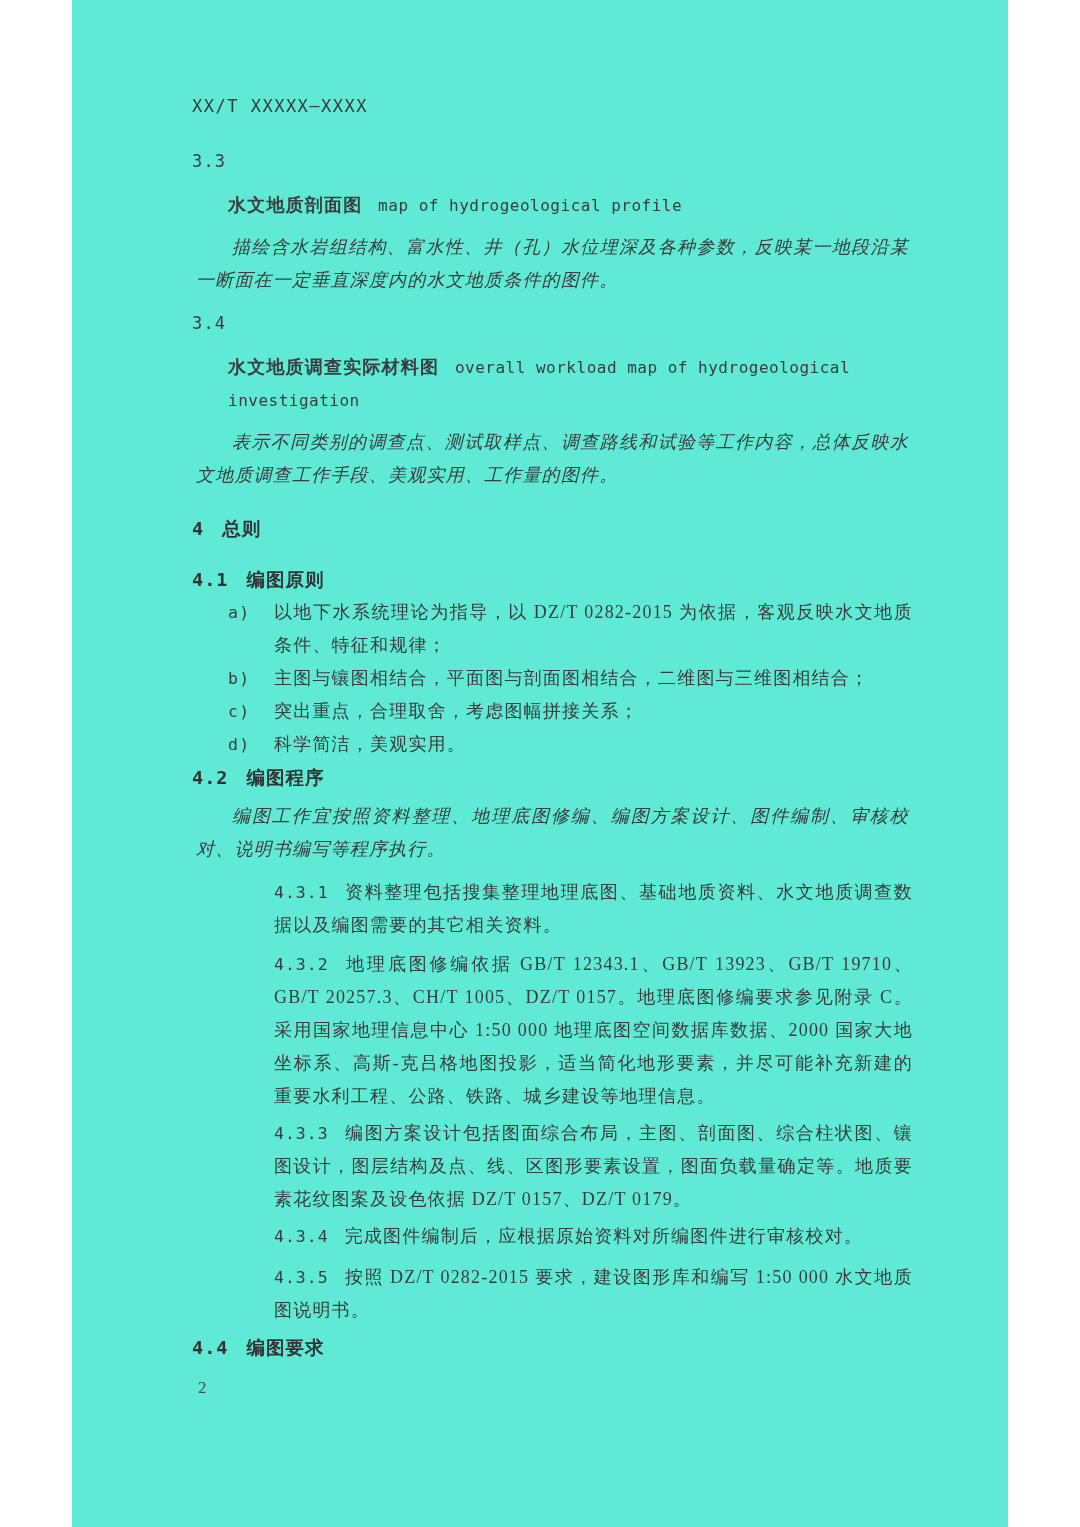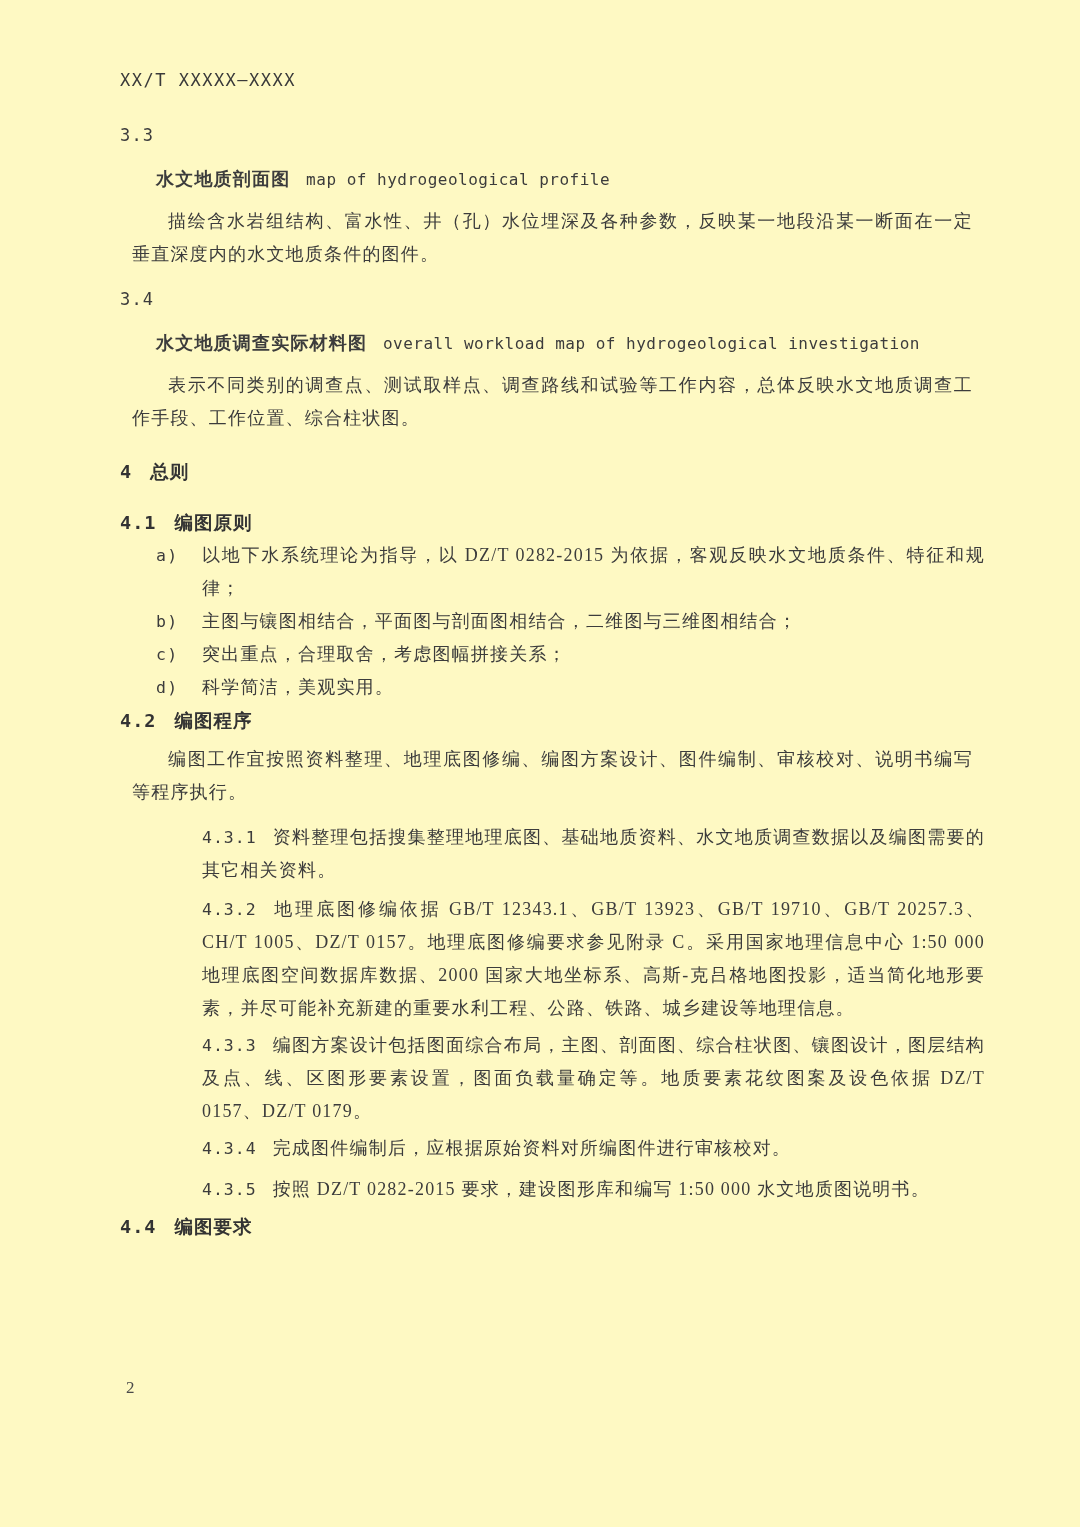--- a/index.html
+++ b/index.html
@@ -1,27 +1,27 @@
 <!DOCTYPE html>
 <html lang="zh"><head>
 <meta charset="utf-8">
 <style>
   html, body { margin: 0; padding: 0; background: #ffffff; }
   .page {
     position: relative;
-    width: 1080px;
+    width: 936px;
     height: 1527px;
     margin: 0 auto;
-    background: #fef9c3;
+    background: #5eead4;
     color: #3c3c3c;
     font-family: "Liberation Serif", "DejaVu Serif", serif;
     font-size: 18px;
     letter-spacing: 1.2px;
     box-sizing: border-box;
-    padding: 68px 95px 0 120px;
+    padding: 94px 95px 0 120px;
     overflow: hidden;
   }
   .doc-header {
     font-family: "DejaVu Sans Mono", "Liberation Mono", monospace;
     font-size: 17px;
     letter-spacing: 1.5px;
     line-height: 24px;
     color: #3a3a3a;
   }
   .term-number {
@@ -38,24 +38,25 @@
     font-weight: bold;
     font-size: 18px;
   }
   .term-en {
     font-family: "DejaVu Sans Mono", "Liberation Mono", monospace;
     font-size: 16px;
     letter-spacing: 0.5px;
     margin-left: 10px;
   }
   .para {
-    margin: 12px;
+    margin: 4px;
     line-height: 33px;
     text-align: justify;
     text-indent: 36px;
+    font-style: italic;
   }
   .heading {
     font-family: "Liberation Sans", "DejaVu Sans", sans-serif;
     font-weight: bold;
     font-size: 18.5px;
     line-height: 33px;
     letter-spacing: 1px;
     color: #333333;
   }
   .heading .num {
@@ -119,21 +120,21 @@
     <span class="term-zh">水文地质剖面图</span>
     <span class="term-en">map of hydrogeological profile</span>
   </div>
   <p class="para mt9">描绘含水岩组结构、富水性、井（孔）水位埋深及各种参数，反映某一地段沿某一断面在一定垂直深度内的水文地质条件的图件。</p>
 
   <div class="term-number mt10">3.4</div>
   <div class="term-heading mt11">
     <span class="term-zh">水文地质调查实际材料图</span>
     <span class="term-en">overall workload map of hydrogeological investigation</span>
   </div>
-  <p class="para mt9">表示不同类别的调查点、测试取样点、调查路线和试验等工作内容，总体反映水文地质调查工作手段、工作位置、综合柱状图。</p>
+  <p class="para mt9">表示不同类别的调查点、测试取样点、调查路线和试验等工作内容，总体反映水文地质调查工作手段、美观实用、工作量的图件。</p>
 
   <div class="heading mt20">
     <span class="num">4</span><span>总则</span>
   </div>
 
   <div class="heading mt18">
     <span class="num">4.1</span><span>编图原则</span>
   </div>
   <div>
     <div class="list-item">

